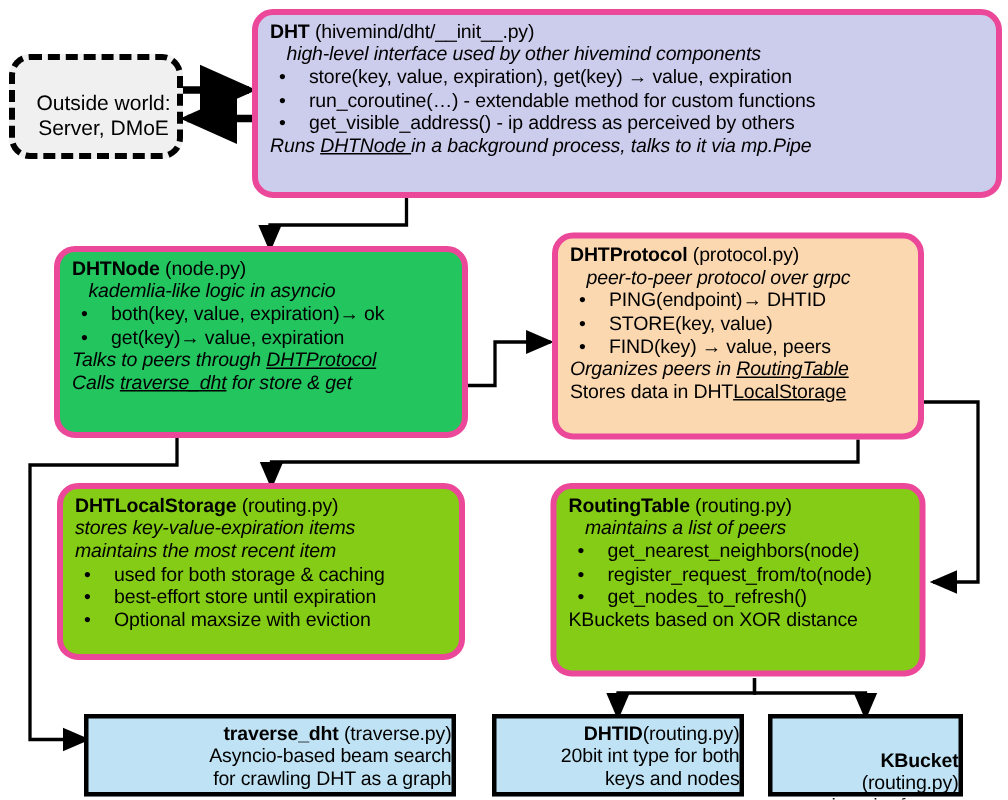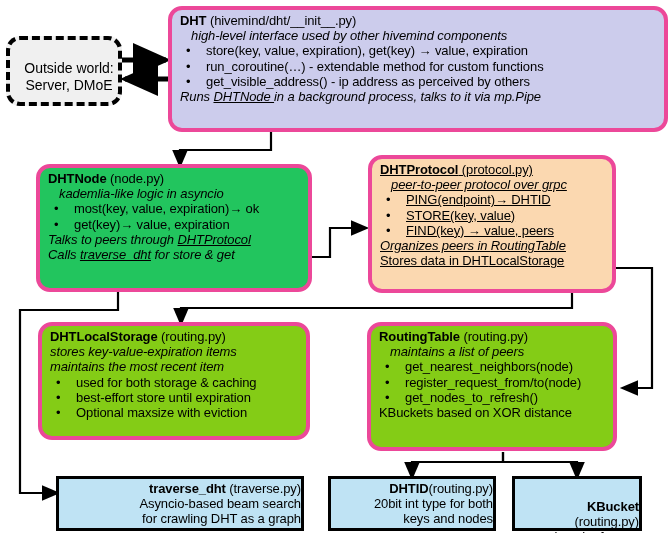--- a/index.html
+++ b/index.html
@@ -91,27 +91,27 @@
     <div class="ln bul">run_coroutine(…) - extendable method for custom functions</div>
     <div class="ln bul">get_visible_address() - ip address as perceived by others</div>
     <div class="ln i"><span>Runs </span><span class="u">DHTNode </span><span>in a background process, talks to it via mp.Pipe</span></div>
   </div>
 
   <div class="box rbox gry pad" style="left:36px;top:164px;width:276px;height:128px;">
     <div class="ln">
       <span class="b">DHTNode</span><span> (node.py)</span>
     </div>
     <div class="ln i ind">kademlia-like logic in asyncio</div>
-    <div class="ln bul">most(key, value, expiration)→ ok</div>
+    <div class="ln bul">both(key, value, expiration)→ ok</div>
     <div class="ln bul">get(key)→ value, expiration</div>
     <div class="ln i"><span>Talks to peers through </span><span class="u">DHTProtocol</span></div>
     <div class="ln i"><span>Calls </span><span class="u">traverse_dht</span><span> for store &amp; get</span></div>
   </div>
 
-  <div class="box rbox org pad" style="left:368px;top:155px;width:248px;height:138px;text-decoration:underline;">
+  <div class="box rbox org pad" style="left:368px;top:155px;width:248px;height:138px;">
     <div class="ln">
       <span class="b">DHTProtocol</span><span> (protocol.py)</span>
     </div>
     <div class="ln i ind">peer-to-peer protocol over grpc</div>
     <div class="ln bul">PING(endpoint)→ DHTID</div>
     <div class="ln bul">STORE(key, value)</div>
     <div class="ln bul">FIND(key) → value, peers</div>
     <div class="ln i"><span>Organizes peers in </span><span class="u">RoutingTable</span></div>
     <div class="ln"><span>Stores data in DHT</span><span class="u">LocalStorage</span></div>
   </div>

